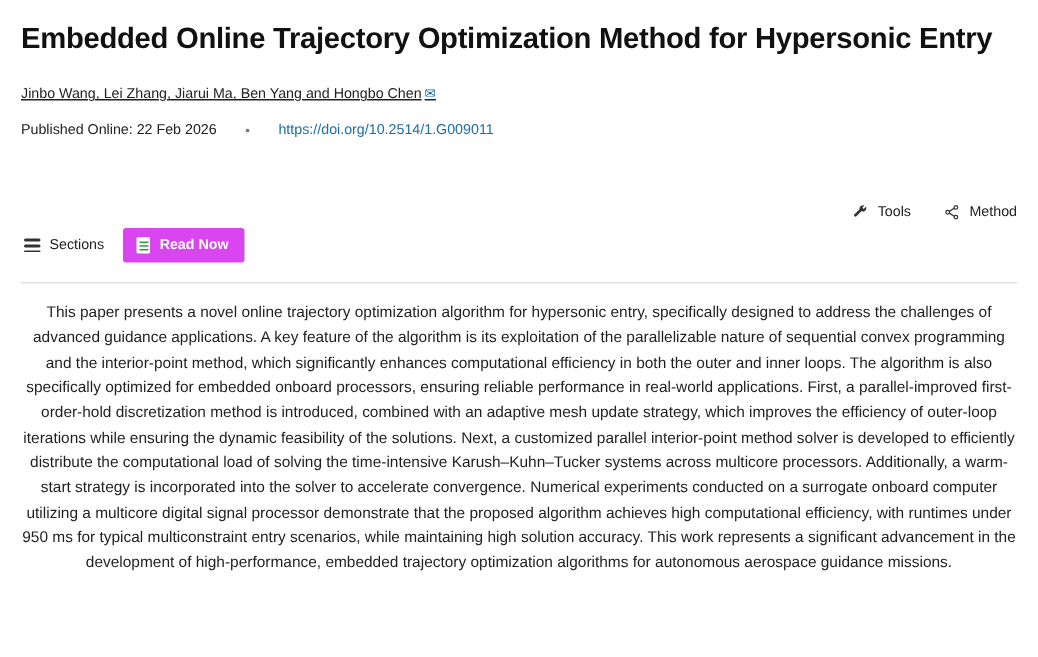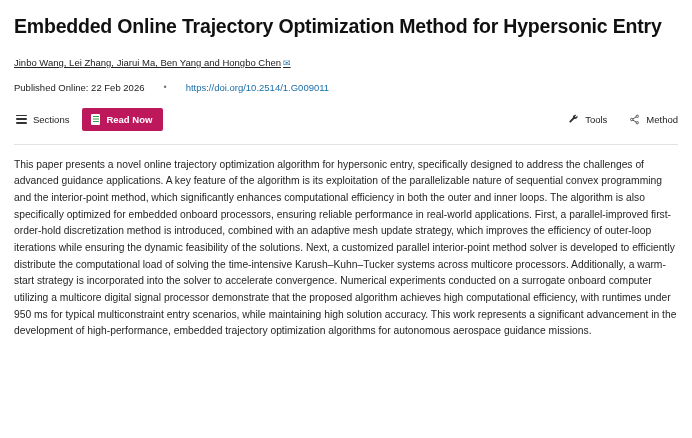--- a/index.html
+++ b/index.html
@@ -61,20 +61,21 @@
     margin-top: 15px;
     padding-bottom: 13px;
     display: flex;
     align-items: center;
     border-bottom: 1px solid #e2e2e2;
   }
   .toolbar-left {
     display: flex;
     align-items: center;
     gap: 11px;
+    margin-top: 45px;
   }
   .toolbar-right {
     margin-left: auto;
     display: flex;
     align-items: center;
     gap: 22px;
   }
   .btn-sections {
     display: flex;
     align-items: center;
@@ -97,21 +98,21 @@
     border-radius: 1px;
   }
   .hamburger i:nth-child(1) { width: 11px; }
   .hamburger i:nth-child(2) { width: 11px; }
   .hamburger i:nth-child(3) { width: 11px; }
 
   .btn-read {
     display: inline-flex;
     align-items: center;
     gap: 6px;
-    background: #be185d;
+    background: #d946ef;
     color: #ffffff;
     font-size: 9.5px;
     font-weight: bold;
     padding: 6px 11px 6px 9px;
     border-radius: 2px;
     cursor: pointer;
     border: none;
   }
   .doc-icon {
     width: 9px; height: 11px;
@@ -143,21 +144,21 @@
     font-size: 15px;
     font-weight: bold;
     color: #111;
     margin: 21px 0 0 0;
   }
   .abstract-body {
     font-size: 10.3px;
     line-height: 1.62;
     color: #1f1f1f;
     margin-top: 12px;
-    text-align: left;
+    text-align: center;
   }
 </style>
 </head>
 <body>
 
 <div class="page">
   <div class="content">
 
     <h1 class="title">Embedded Online Trajectory Optimization Method for Hypersonic Entry</h1>
 

